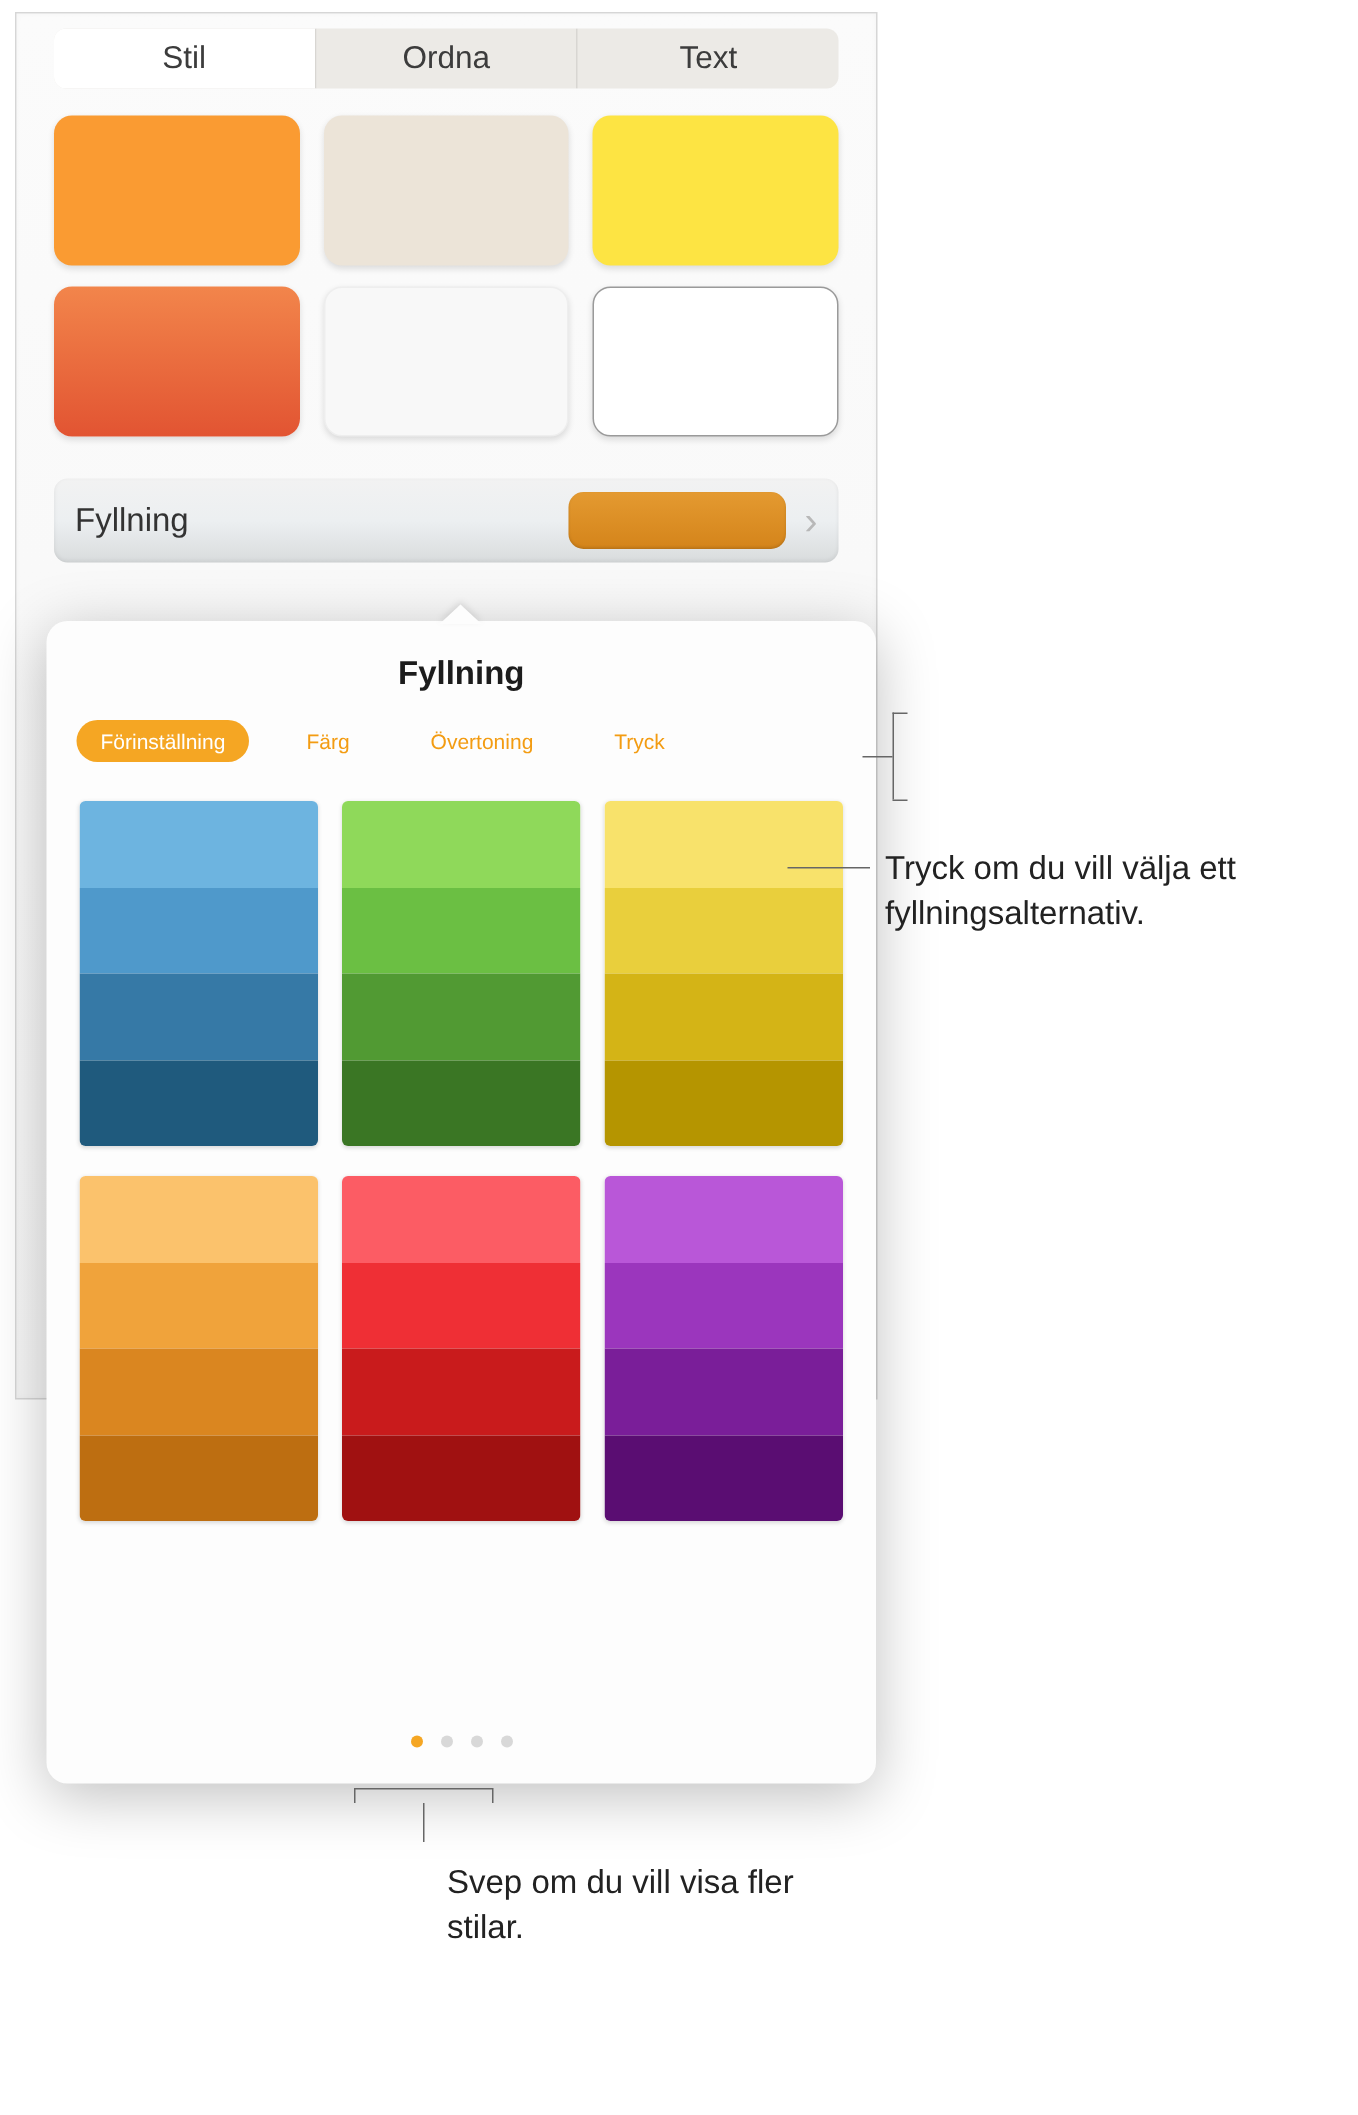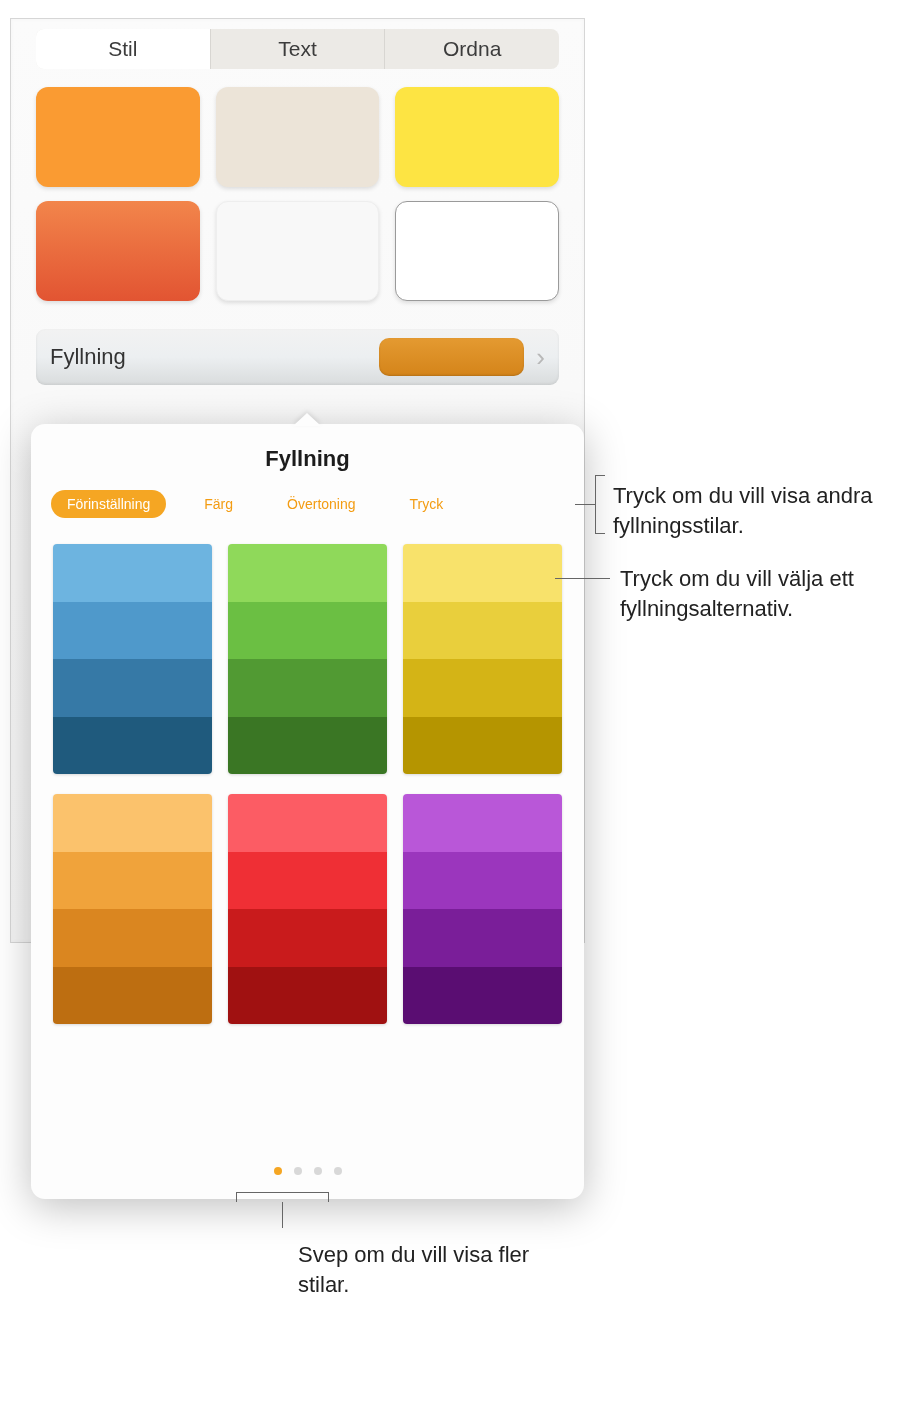--- a/index.html
+++ b/index.html
@@ -10,21 +10,21 @@
     body {
       font-family: -apple-system, BlinkMacSystemFont, "Helvetica Neue", Arial, sans-serif;
       background: #fff;
       width: 905px;
       height: 1410px;
       position: relative;
     }
     .panel {
       position: absolute;
       left: 10px;
-      top: 18px;
+      top: 8px;
       width: 575px;
       height: 925px;
       border: 1px solid #d6d6d6;
       background: linear-gradient(#fbfbfb,#f6f6f6);
       box-shadow: inset 0 0 4px rgba(0,0,0,0.03);
     }
     .seg-control {
       display: flex;
       margin: 10px 25px 18px 25px;
       border-radius: 8px;
@@ -176,22 +176,22 @@
       border-top: 1px solid #666;
       width: 10px;
     }
   </style>
 </head>
 <body>
 
 <div class="panel">
   <div class="seg-control">
     <div class="seg active">Stil</div>
+    <div class="seg">Ordna</div>
     <div class="seg">Text</div>
-    <div class="seg">Ordna</div>
   </div>
 
   <div class="style-grid">
     <div class="style-swatch ss1"></div>
     <div class="style-swatch ss2"></div>
     <div class="style-swatch ss3"></div>
     <div class="style-swatch ss4"></div>
     <div class="style-swatch ss5"></div>
     <div class="style-swatch ss6"></div>
   </div>
@@ -252,28 +252,27 @@
     <div class="page-dots" id="page-dots">
         <div class="dot active"></div>
         <div class="dot"></div>
         <div class="dot"></div>
         <div class="dot"></div>
       </div>
   </div>
 </div>
 
 <div class="callout" style="left:613px; top:481px; width:280px;">
-  <span>Tryck om du vill visa andra fyllningsstilar.</span>
   <div class="bracket-v" style="left:-18px; top:-6px; height:58px;"></div>
   <div class="stub" style="left:-18px; top:-6px;"></div>
   <div class="stub" style="left:-18px; top:52px;"></div>
   <div class="line" style="left:-38px; top:23px; width:20px;"></div>
 </div>
 
-<div class="callout" style="left:620px; top:564px; width:260px;">
+<div class="callout" style="left:590px; top:564px; width:260px;">
   <span>Tryck om du vill välja ett fyllningsalternativ.</span>
   <div class="line" style="left:-65px; top:14px; width:55px;"></div>
 </div>
 
 <div class="callout" style="left:298px; top:1240px; width:280px;">
   <span>Svep om du vill visa fler stilar.</span>
   <div class="bracket-v" style="left:-62px; top:-48px; height:0; border-left:none; border-top:1px solid #666; width:92px;"></div>
   <div class="bracket-v" style="left:-62px; top:-48px; height:10px;"></div>
   <div class="bracket-v" style="left:30px; top:-48px; height:10px;"></div>
   <div class="bracket-v" style="left:-16px; top:-38px; height:26px;"></div>

